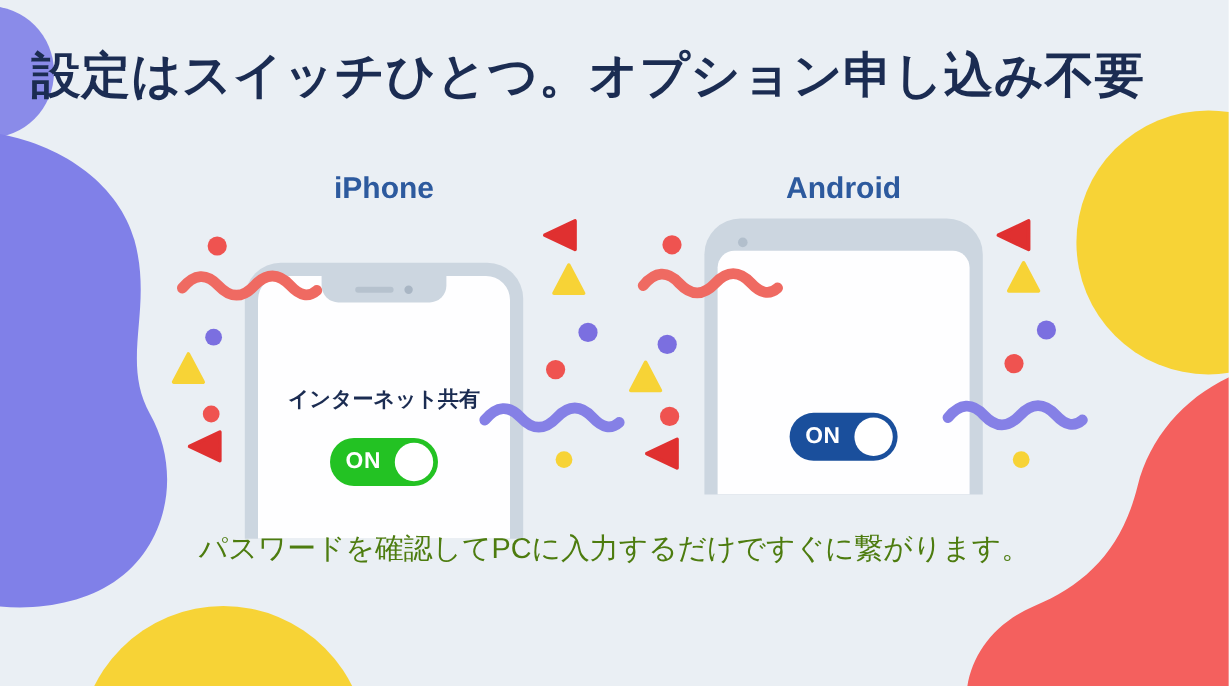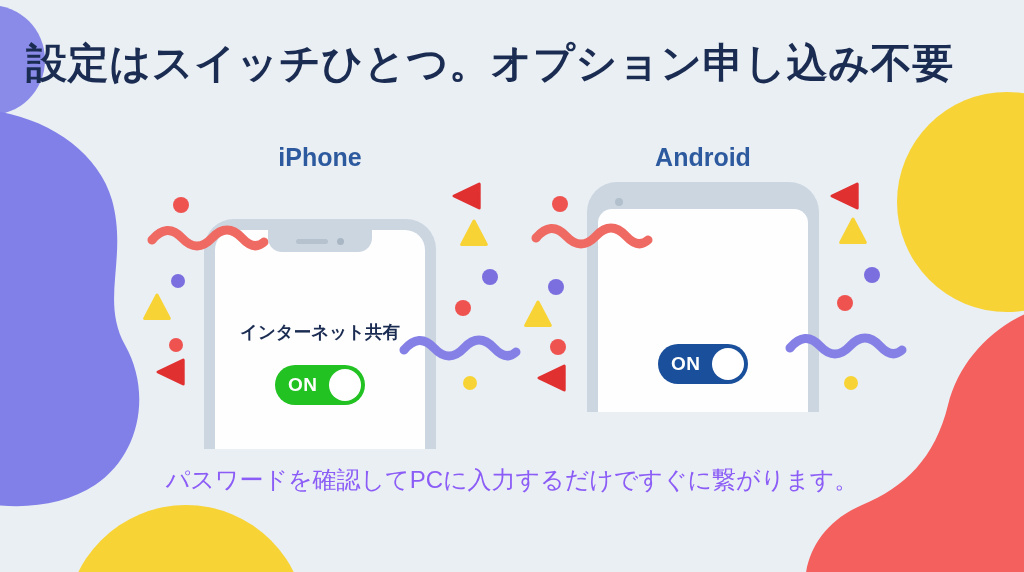--- a/index.html
+++ b/index.html
@@ -127,24 +127,24 @@
     position:absolute;
     right:4px;
     width:32px; height:32px;
     border-radius:50%;
     background:#ffffff;
   }
 
   
   .caption {
     position:absolute;
-    top:464px; left:0; width:1024px;
+    top:441px; left:0; width:1024px;
     text-align:center;
     font-size:24px;
-    color:#8b5cf6;
+    color:#4d7c0f;
     white-space:nowrap;
   }
 </style>
 </head>
 <body>
 
 <div id="stage">
 
   <svg id="bg-layer" viewBox="0 0 1024 572">
     <path d="M -60,110 C 20,100 95,140 112,200 C 128,258 100,300 125,345

